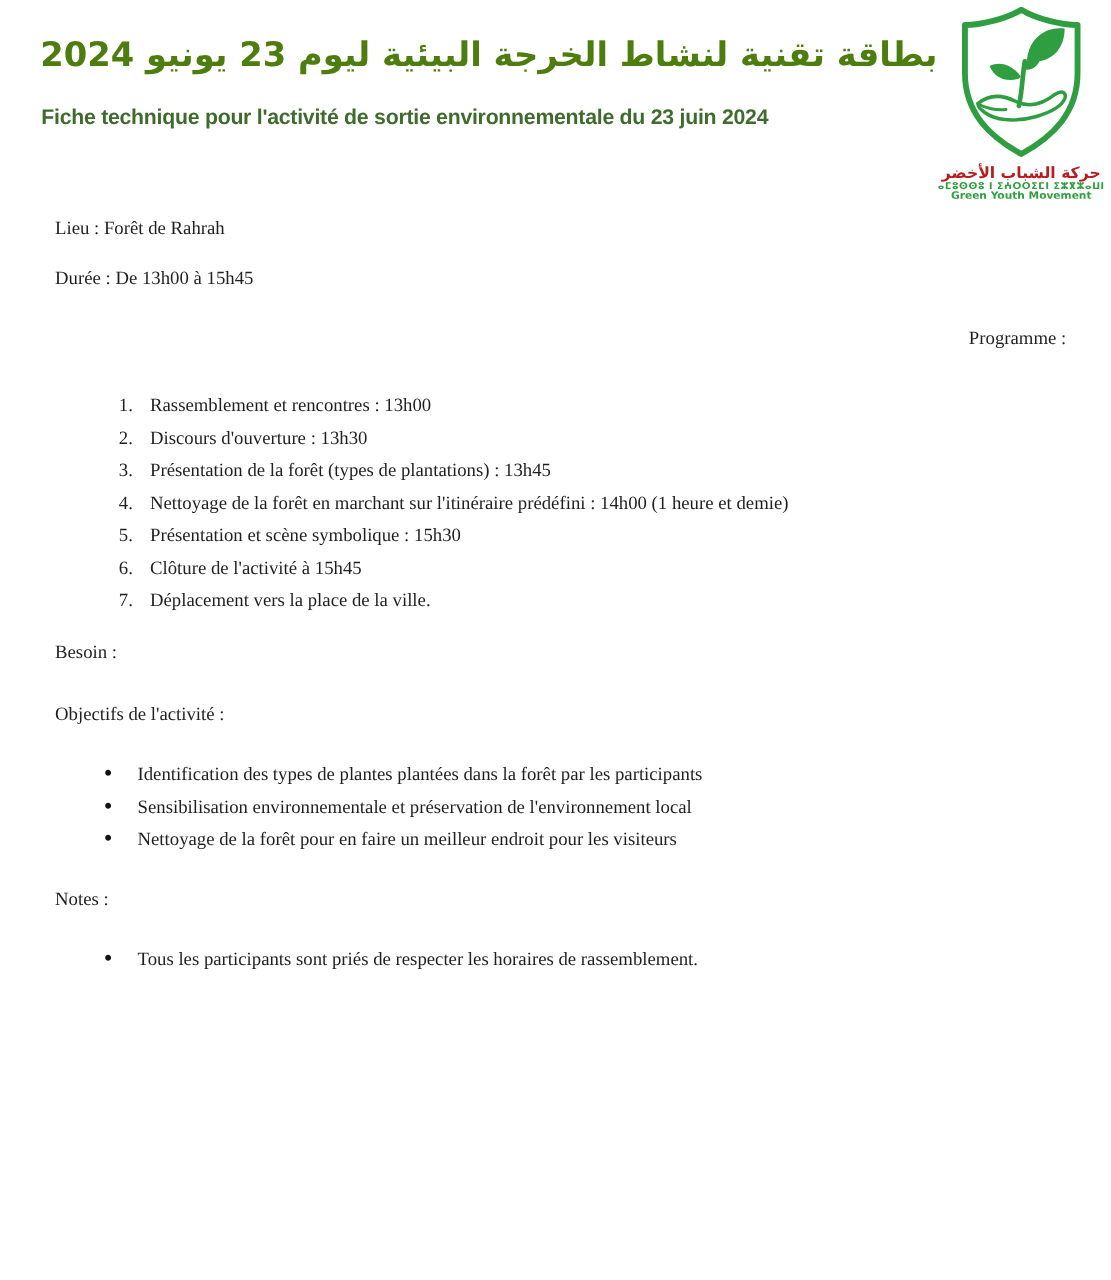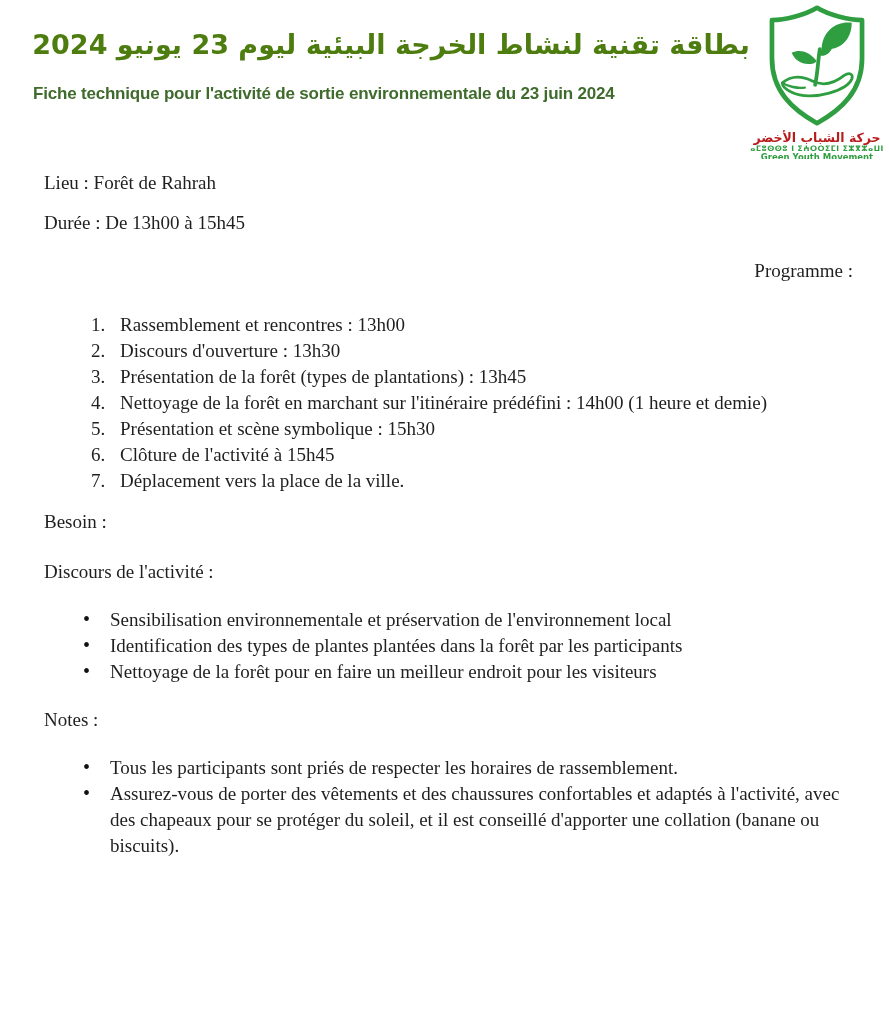--- a/index.html
+++ b/index.html
@@ -45,21 +45,21 @@
   }
   .logo-name-en {
     font-family:"DejaVu Sans", sans-serif;
     font-size:8.5px; font-weight:bold; color:#2f9e41;
     line-height:1.0; height:6px; overflow:hidden; filter:blur(0.4px);
   }
 
   
   .content {
     position:absolute; left:44px; top:170px; right:36px;
-    font-size:19px; line-height:26px;
+    font-size:15px; line-height:26px;
   }
   .content p { margin:0; }
   .field-duree   { margin-top:14px !important; }
   .head-programme{ margin-top:22px !important;text-align:right; }
   .head-besoin   { margin-top:15px !important; }
   .head-objectifs{ margin-top:24px !important; }
   .head-notes    { margin-top:22px !important; }
 
   ol.num-list {
     margin:28px 0 0 0; padding:0 0 0 66px;
@@ -118,26 +118,25 @@
       <li>Discours d'ouverture : 13h30</li>
       <li>Présentation de la forêt (types de plantations) : 13h45</li>
       <li>Nettoyage de la forêt en marchant sur l'itinéraire prédéfini : 14h00 (1 heure et demie)</li>
       <li>Présentation et scène symbolique : 15h30</li>
       <li>Clôture de l'activité à 15h45</li>
       <li>Déplacement vers la place de la ville.</li>
     </ol>
 
   <p class="head-besoin">Besoin :</p>
 
-  <p class="head-objectifs">Discours de l'activité :</p>
+  <p class="head-objectifs">Objectifs de l'activité :</p>
   <ul class="dot-list">
+      <li>Identification des types de plantes plantées dans la forêt par les participants</li>
       <li>Sensibilisation environnementale et préservation de l'environnement local</li>
-      <li>Identification des types de plantes plantées dans la forêt par les participants</li>
       <li>Nettoyage de la forêt pour en faire un meilleur endroit pour les visiteurs</li>
     </ul>
 
   <p class="head-notes">Notes :</p>
   <ul class="dot-list">
       <li>Tous les participants sont priés de respecter les horaires de rassemblement.</li>
-      <li>Assurez-vous de porter des vêtements et des chaussures confortables et adaptés à l'activité, avec des chapeaux pour se protéger du soleil, et il est conseillé d'apporter une collation (banane ou biscuits).</li>
     </ul>
 
 </div>
 
 </body></html>

